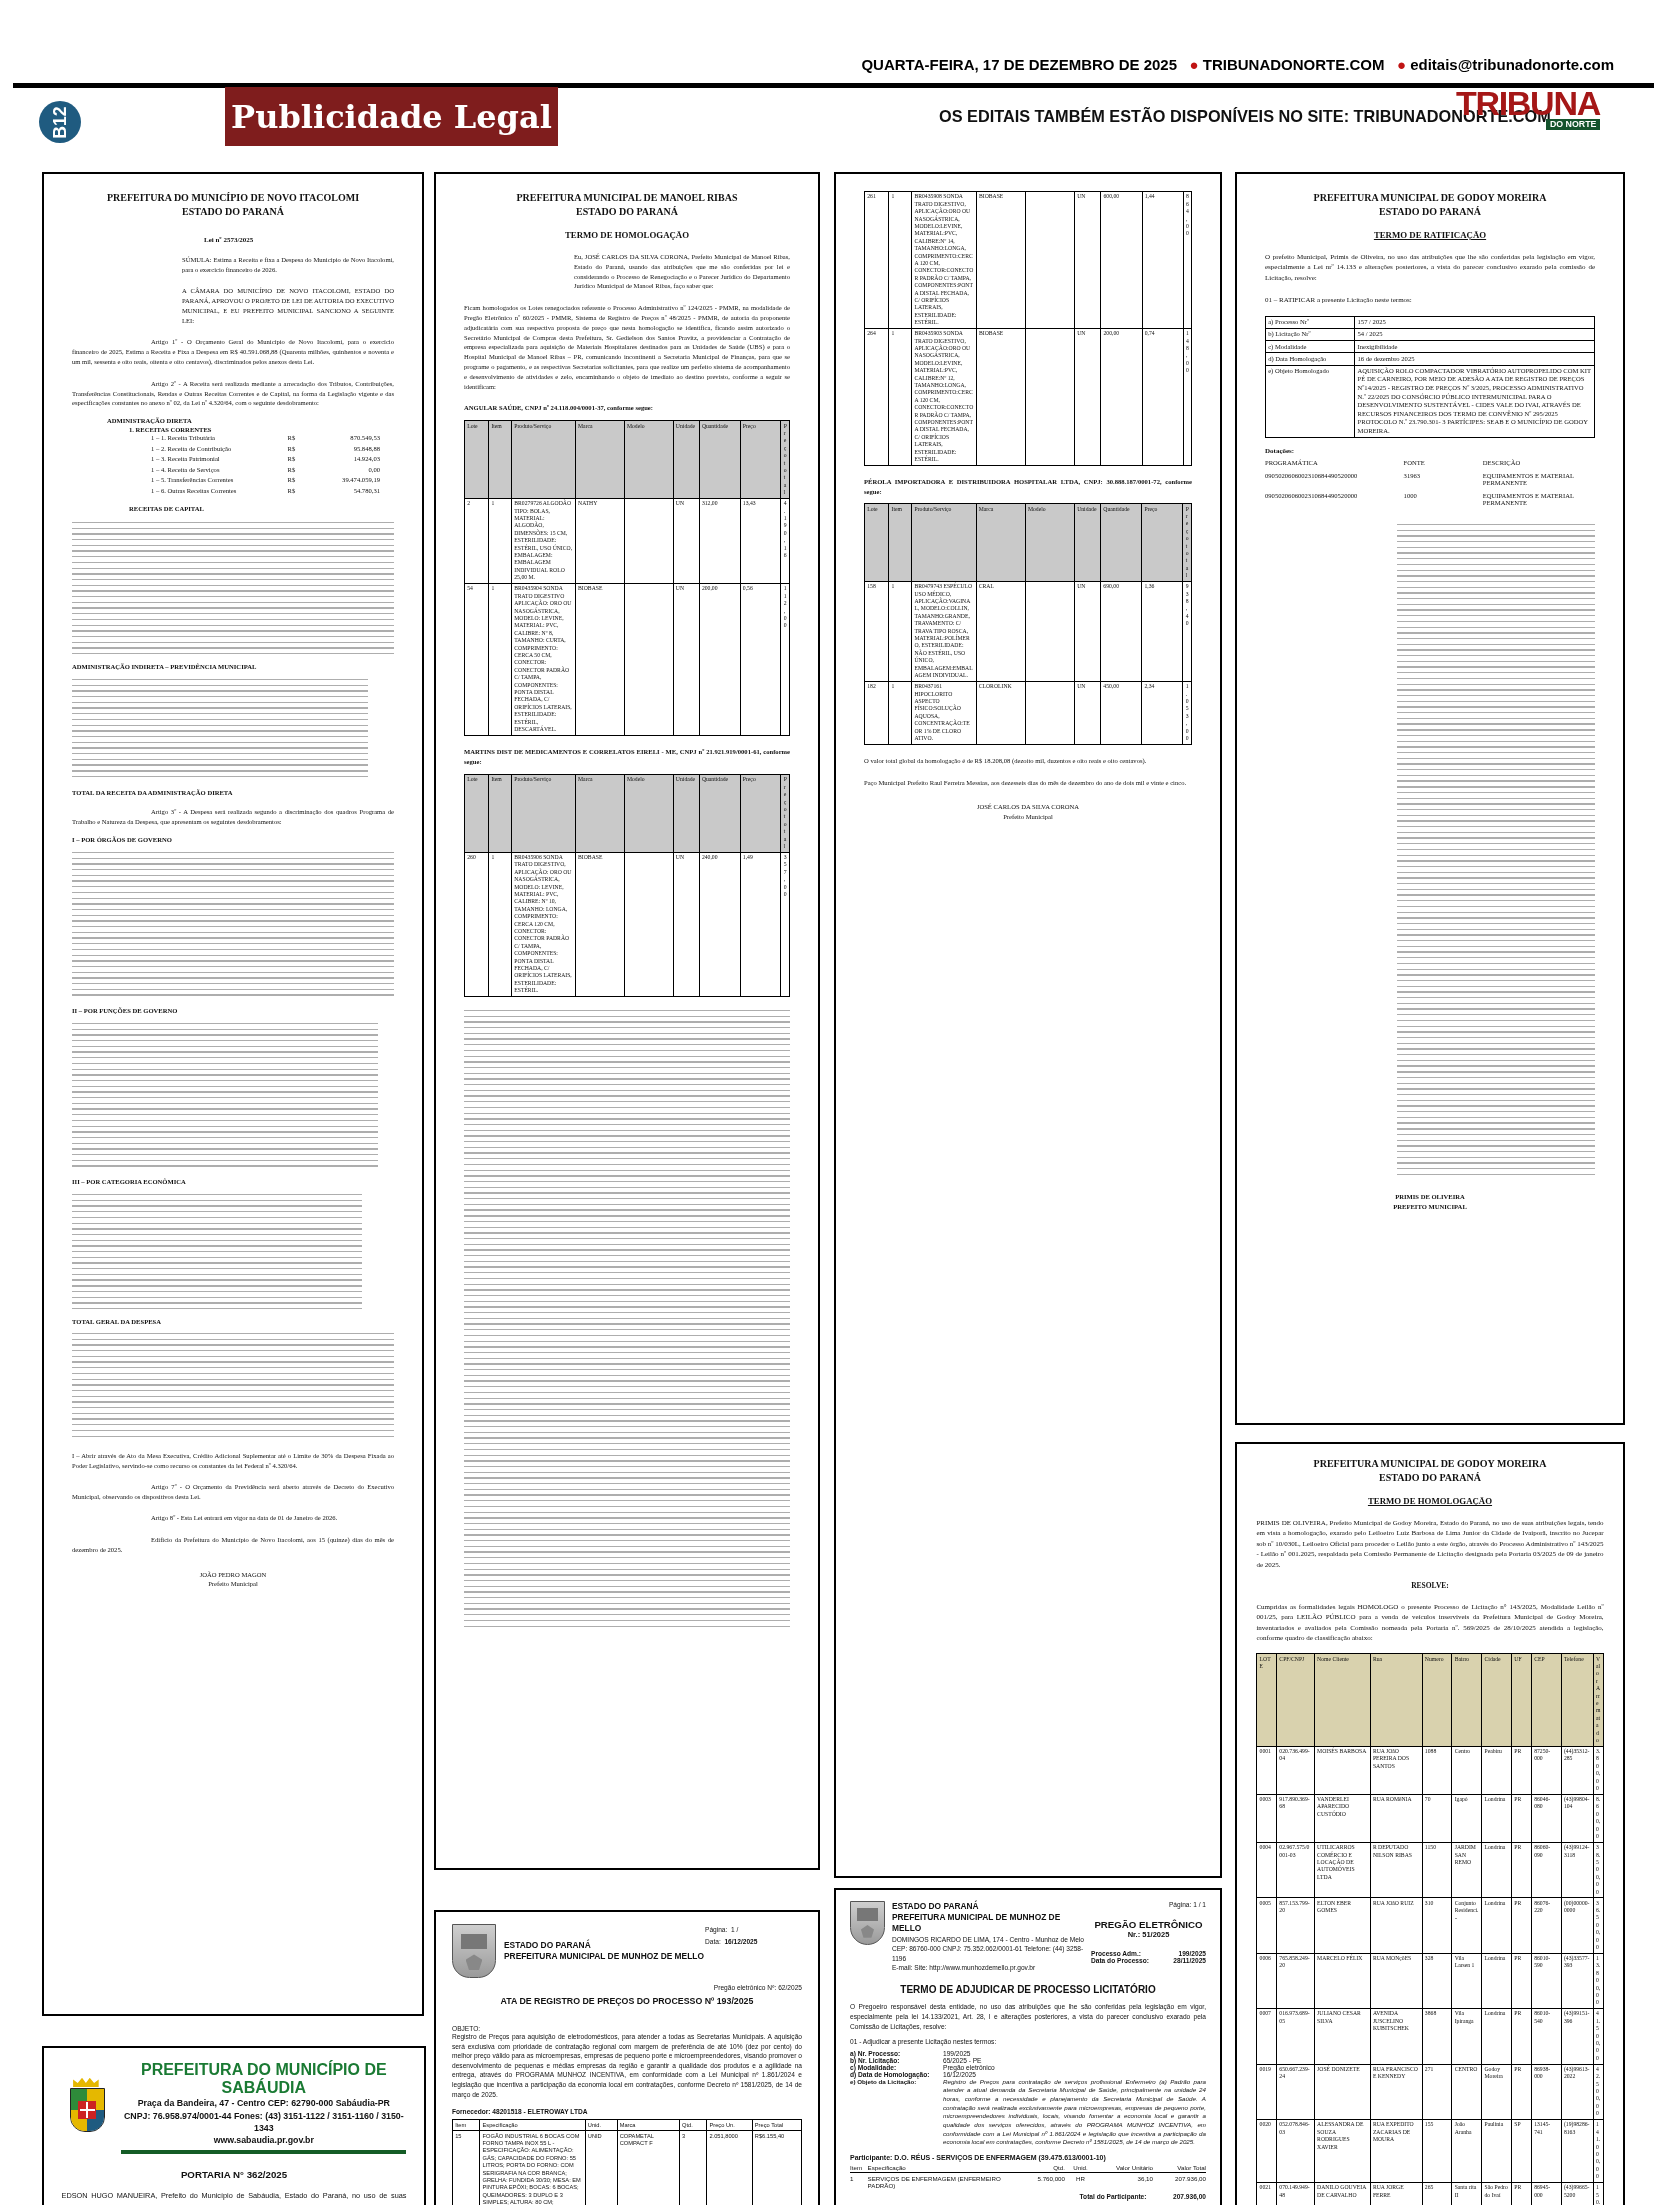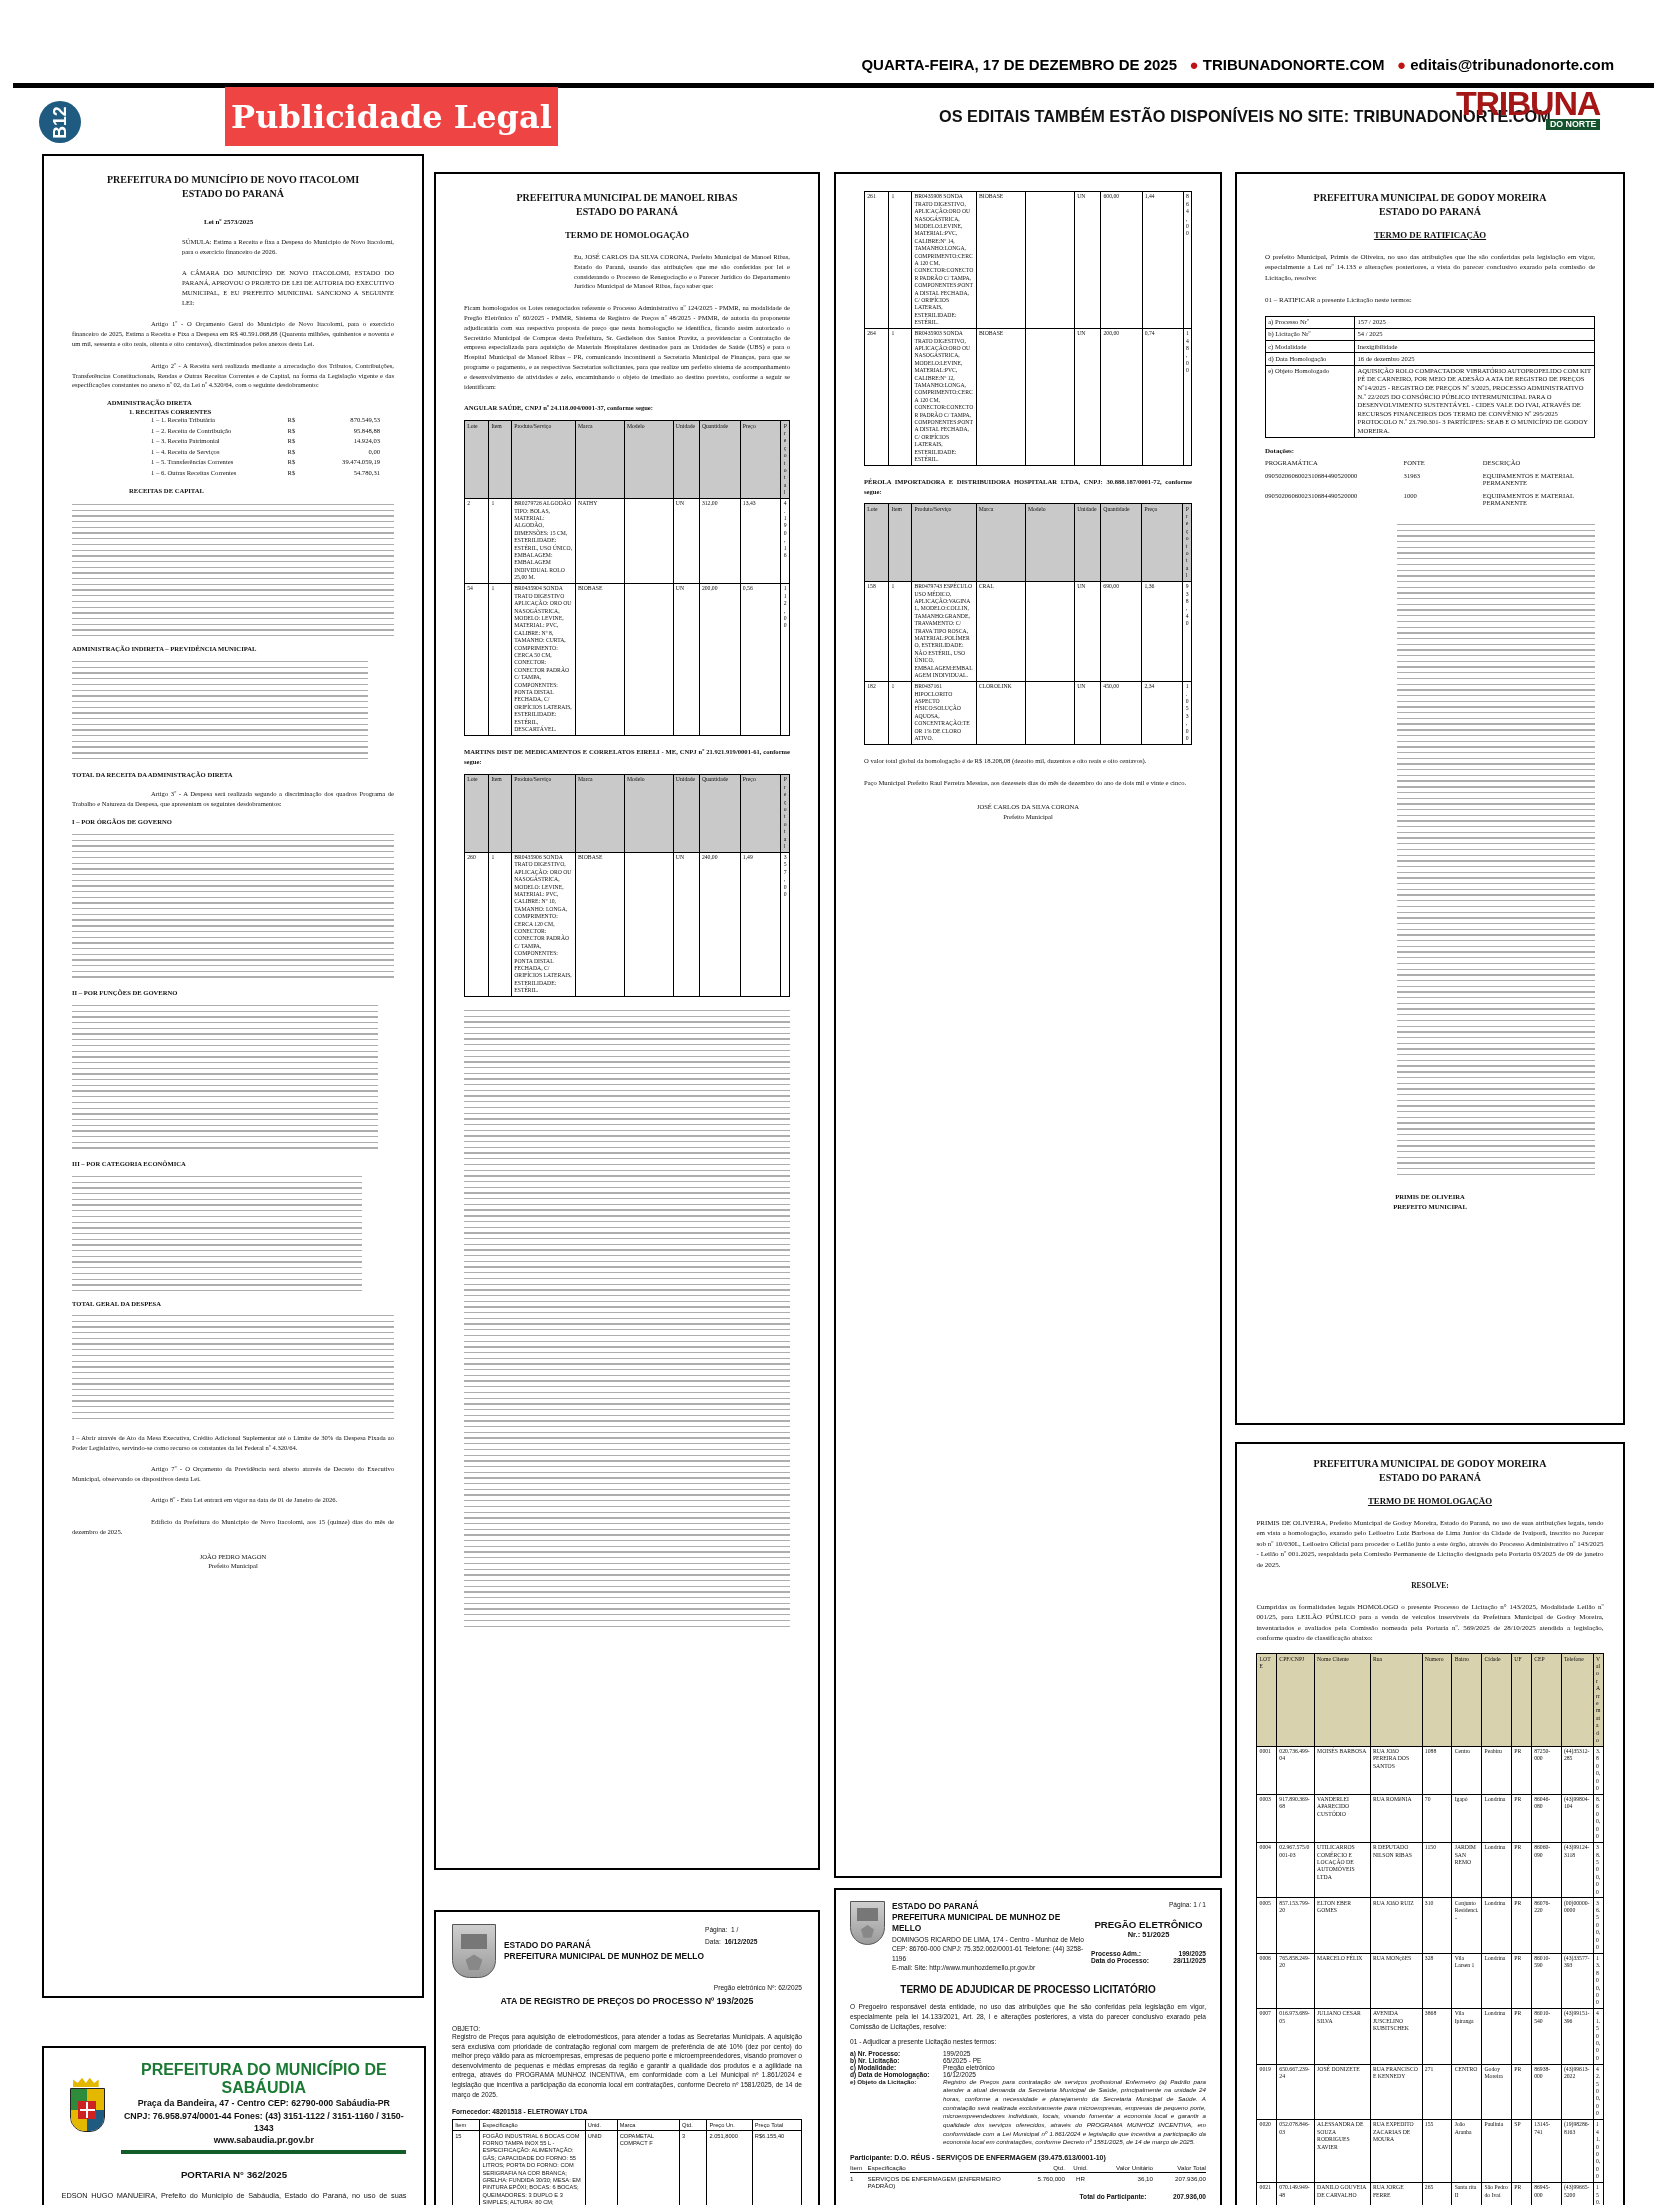--- a/index.html
+++ b/index.html
@@ -2,21 +2,21 @@
 <html style="font-size:7px"><head>
 <meta charset="utf-8">
 <style>
   html,body{margin:0;padding:0;background:#fff;}
   .page{position:relative;width:1667px;height:2840px;background:#fff;overflow:hidden;
         font-family:"Liberation Serif",serif;color:#111;}
   .abs{position:absolute;}
   
   .mast-line{font-family:"Liberation Sans",sans-serif;font-weight:bold;font-size:15px;color:#000;}
   .rule{background:#000;}
-  .sect-band{background:#ef4444;color:#fff;display:flex;align-items:center;justify-content:center;
+  .sect-band{background:#7f1d1d;color:#fff;display:flex;align-items:center;justify-content:center;
              font-family:"DejaVu Serif",serif;font-weight:bold;font-size:32px;}
   .b12{background:#1f5b80;color:#fff;border-radius:50%;display:flex;align-items:center;justify-content:center;
        font-family:"Liberation Sans",sans-serif;font-weight:bold;font-size:17.6px;}
   .b12 span{transform:rotate(-90deg);display:block;}
   .strip{font-family:"Liberation Sans",sans-serif;font-weight:bold;font-size:16.3px;}
   .brand{font-family:"Liberation Sans",sans-serif;font-weight:900;font-size:34px;letter-spacing:-1.3px;
          color:#a51717;line-height:.9;}
   .brand-sub{background:#14532d;color:#fff;font-family:"Liberation Sans",sans-serif;font-weight:bold;
              font-size:8.8px;padding:0.9px 3.5px;display:inline-block;}
   .red{color:#c01414;}
@@ -94,21 +94,21 @@
     <span>Publicidade Legal</span>
   </div>
   <div class="abs strip" style="top:107px;left:939px;">
     <span>OS EDITAIS TAMBÉM ESTÃO DISPONÍVEIS NO SITE:  TRIBUNADONORTE.COM</span>
   </div>
   <div class="abs" style="top:88px;left:1456px;text-align:right;">
     <div class="brand">TRIBUNA</div>
     <div class="brand-sub">DO NORTE</div>
   </div>
 
-  <section class="box serif pad" style="left:42px;top:154px;width:382px;height:1844px;">
+  <section class="box serif pad" style="left:42px;top:172px;width:382px;height:1844px;">
     <div class="h1">
       <div>PREFEITURA DO MUNICÍPIO DE NOVO ITACOLOMI</div>
       <div>ESTADO DO PARANÁ</div>
     </div>
     <div class="law">Lei nº 2573/2025</div>
     <div class="p ind">SÚMULA: Estima a Receita e fixa a Despesa do Município de Novo Itacolomi, para o exercício financeiro de 2026.</div>
     <div class="p ind">A CÂMARA DO MUNICÍPIO DE NOVO ITACOLOMI, ESTADO DO PARANÁ, APROVOU O PROJETO DE LEI DE AUTORIA DO EXECUTIVO MUNICIPAL, E EU PREFEITO MUNICIPAL SANCIONO A SEGUINTE LEI:</div>
     <div class="p ind2">Artigo 1º - O Orçamento Geral do Município de Novo Itacolomi, para o exercício financeiro de 2025, Estima a Receita e Fixa a Despesa em R$ 40.591.068,88 (Quarenta milhões, quinhentos e noventa e um mil, sessenta e oito reais, oitenta e oito centavos), discriminados pelos anexos desta Lei.</div>
     <div class="p ind2">Artigo 2º - A Receita será realizada mediante a arrecadação dos Tributos, Contribuições, Transferências Constitucionais, Rendas e Outras Receitas Correntes e de Capital, na forma da Legislação vigente e das especificações constantes no anexo nº 02, da Lei nº 4.320/64, com o seguinte desdobramento:</div>
     <div class="sechead" style="margin-left:35px;">ADMINISTRAÇÃO DIRETA</div>

